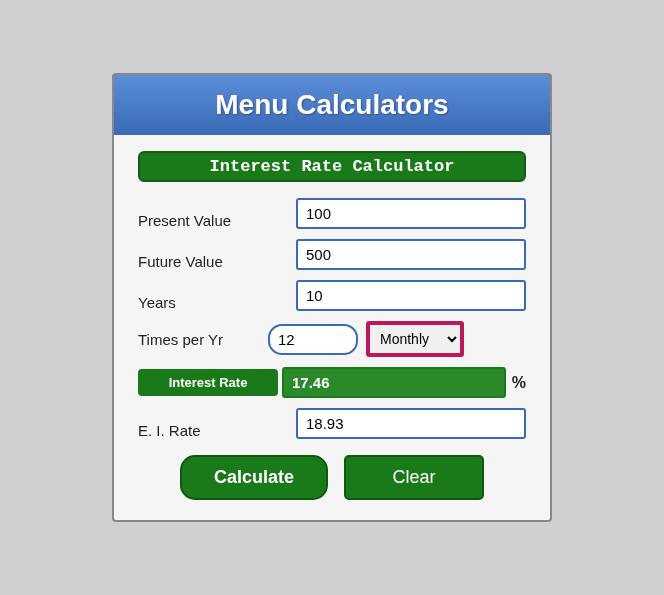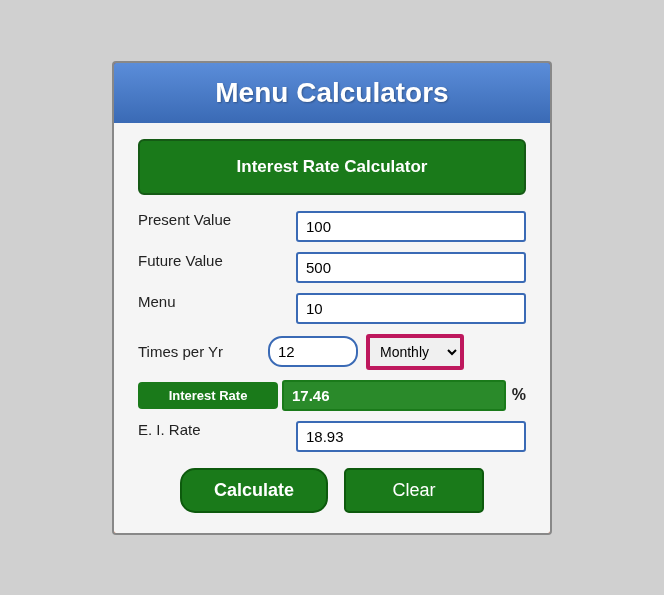--- a/index.html
+++ b/index.html
@@ -43,29 +43,30 @@
       padding: 16px 24px 20px 24px;
       background: #f5f5f5;
     }
 
     .section-title {
       background: #1a7a1a;
       color: #ffffff;
       font-size: 17px;
       font-weight: bold;
       text-align: center;
-      padding: 16px 12px;
+      padding: 4px 12px;
       border-radius: 6px;
       margin-bottom: 16px;
       border: 2px solid #155a15;
+      font-family: Liberation Mono, monospace;
     }
 
     .form-row {
       display: flex;
-      align-items: flex-start;
+      align-items: flex-end;
       margin-bottom: 10px;
     }
 
     .form-label {
       width: 130px;
       font-size: 15px;
       color: #222;
       font-weight: normal;
     }
 
@@ -195,21 +196,21 @@
       <span class="form-label">Present Value</span>
       <input class="form-input" type="text" value="100" style="">
     </div>
 
     <div class="form-row">
       <span class="form-label">Future Value</span>
       <input class="form-input" type="text" value="500" style="">
     </div>
 
     <div class="form-row">
-      <span class="form-label">Menu</span>
+      <span class="form-label">Years</span>
       <input class="form-input" type="text" value="10" style="">
     </div>
 
     <div class="times-per-yr-row">
       <span class="form-label">Times per Yr</span>
       <input class="times-input-small" type="text" value="12" style="">
       <select class="frequency-select">
         <option>Monthly</option>
         <option>Daily</option>
         <option>Weekly</option>

